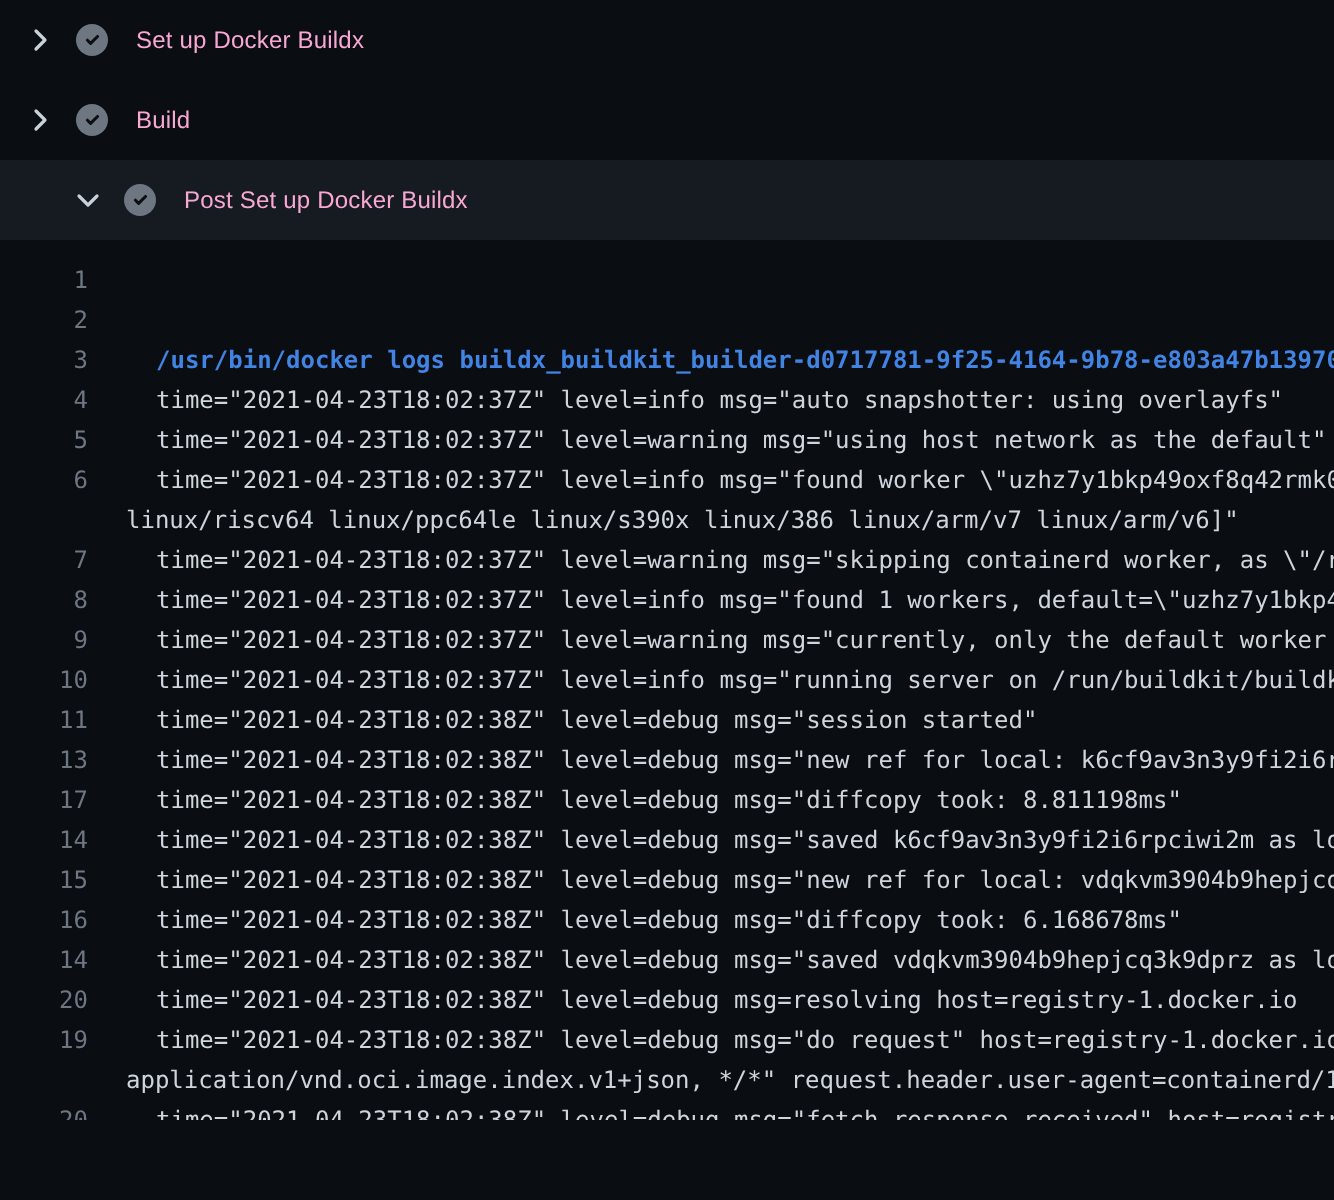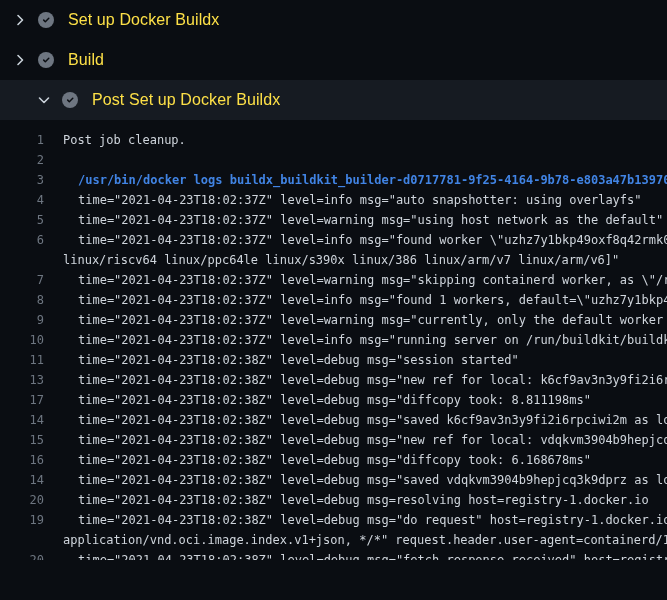--- a/index.html
+++ b/index.html
@@ -9,21 +9,21 @@
     font-family: "Liberation Sans", sans-serif;
   }
   .steps { width: 667px; }
   .step {
     height: 40px; display: flex; align-items: center;
     padding: 0 16px 0 12px; cursor: pointer; box-sizing: border-box;
   }
   .step.expanded { background: #161b22; padding-left: 36px; }
   .chev { width: 16px; height: 16px; display: inline-flex; align-items: center; justify-content: center; flex: 0 0 16px; }
   .check { width: 16px; height: 16px; display: inline-flex; margin-left: 10px; flex: 0 0 16px; }
-  .step-label { margin-left: 14px; color: #fde047; font-size: 16px; letter-spacing: .1px; }
+  .step-label { margin-left: 14px; color: #f9a8d4; font-size: 12px; letter-spacing: .1px; }
 
   .log {
     height: 440px; padding-top: 10px; box-sizing: border-box;
     overflow: hidden; width: 667px;
   }
   .row {
     display: flex; height: 20px; line-height: 20px;
     font-family: "DejaVu Sans Mono", monospace; font-size: 12px;
     white-space: pre; overflow: hidden;
   }
@@ -87,21 +87,20 @@
           </svg>
       </span>
       <span class="step-label">Post Set up Docker Buildx</span>
     </div>
 
   </div>
 
   <div class="log" id="log">
   <div class="row">
     <span class="num">1</span>
-    <span class="txt">Post job cleanup.</span>
   </div>
 
   <div class="row">
     <span class="num">2</span>
   </div>
 
   <div class="row indent">
     <span class="num">3</span>
     <span class="txt command">/usr/bin/docker logs buildx_buildkit_builder-d0717781-9f25-4164-9b78-e803a47b13970</span>
   </div>

